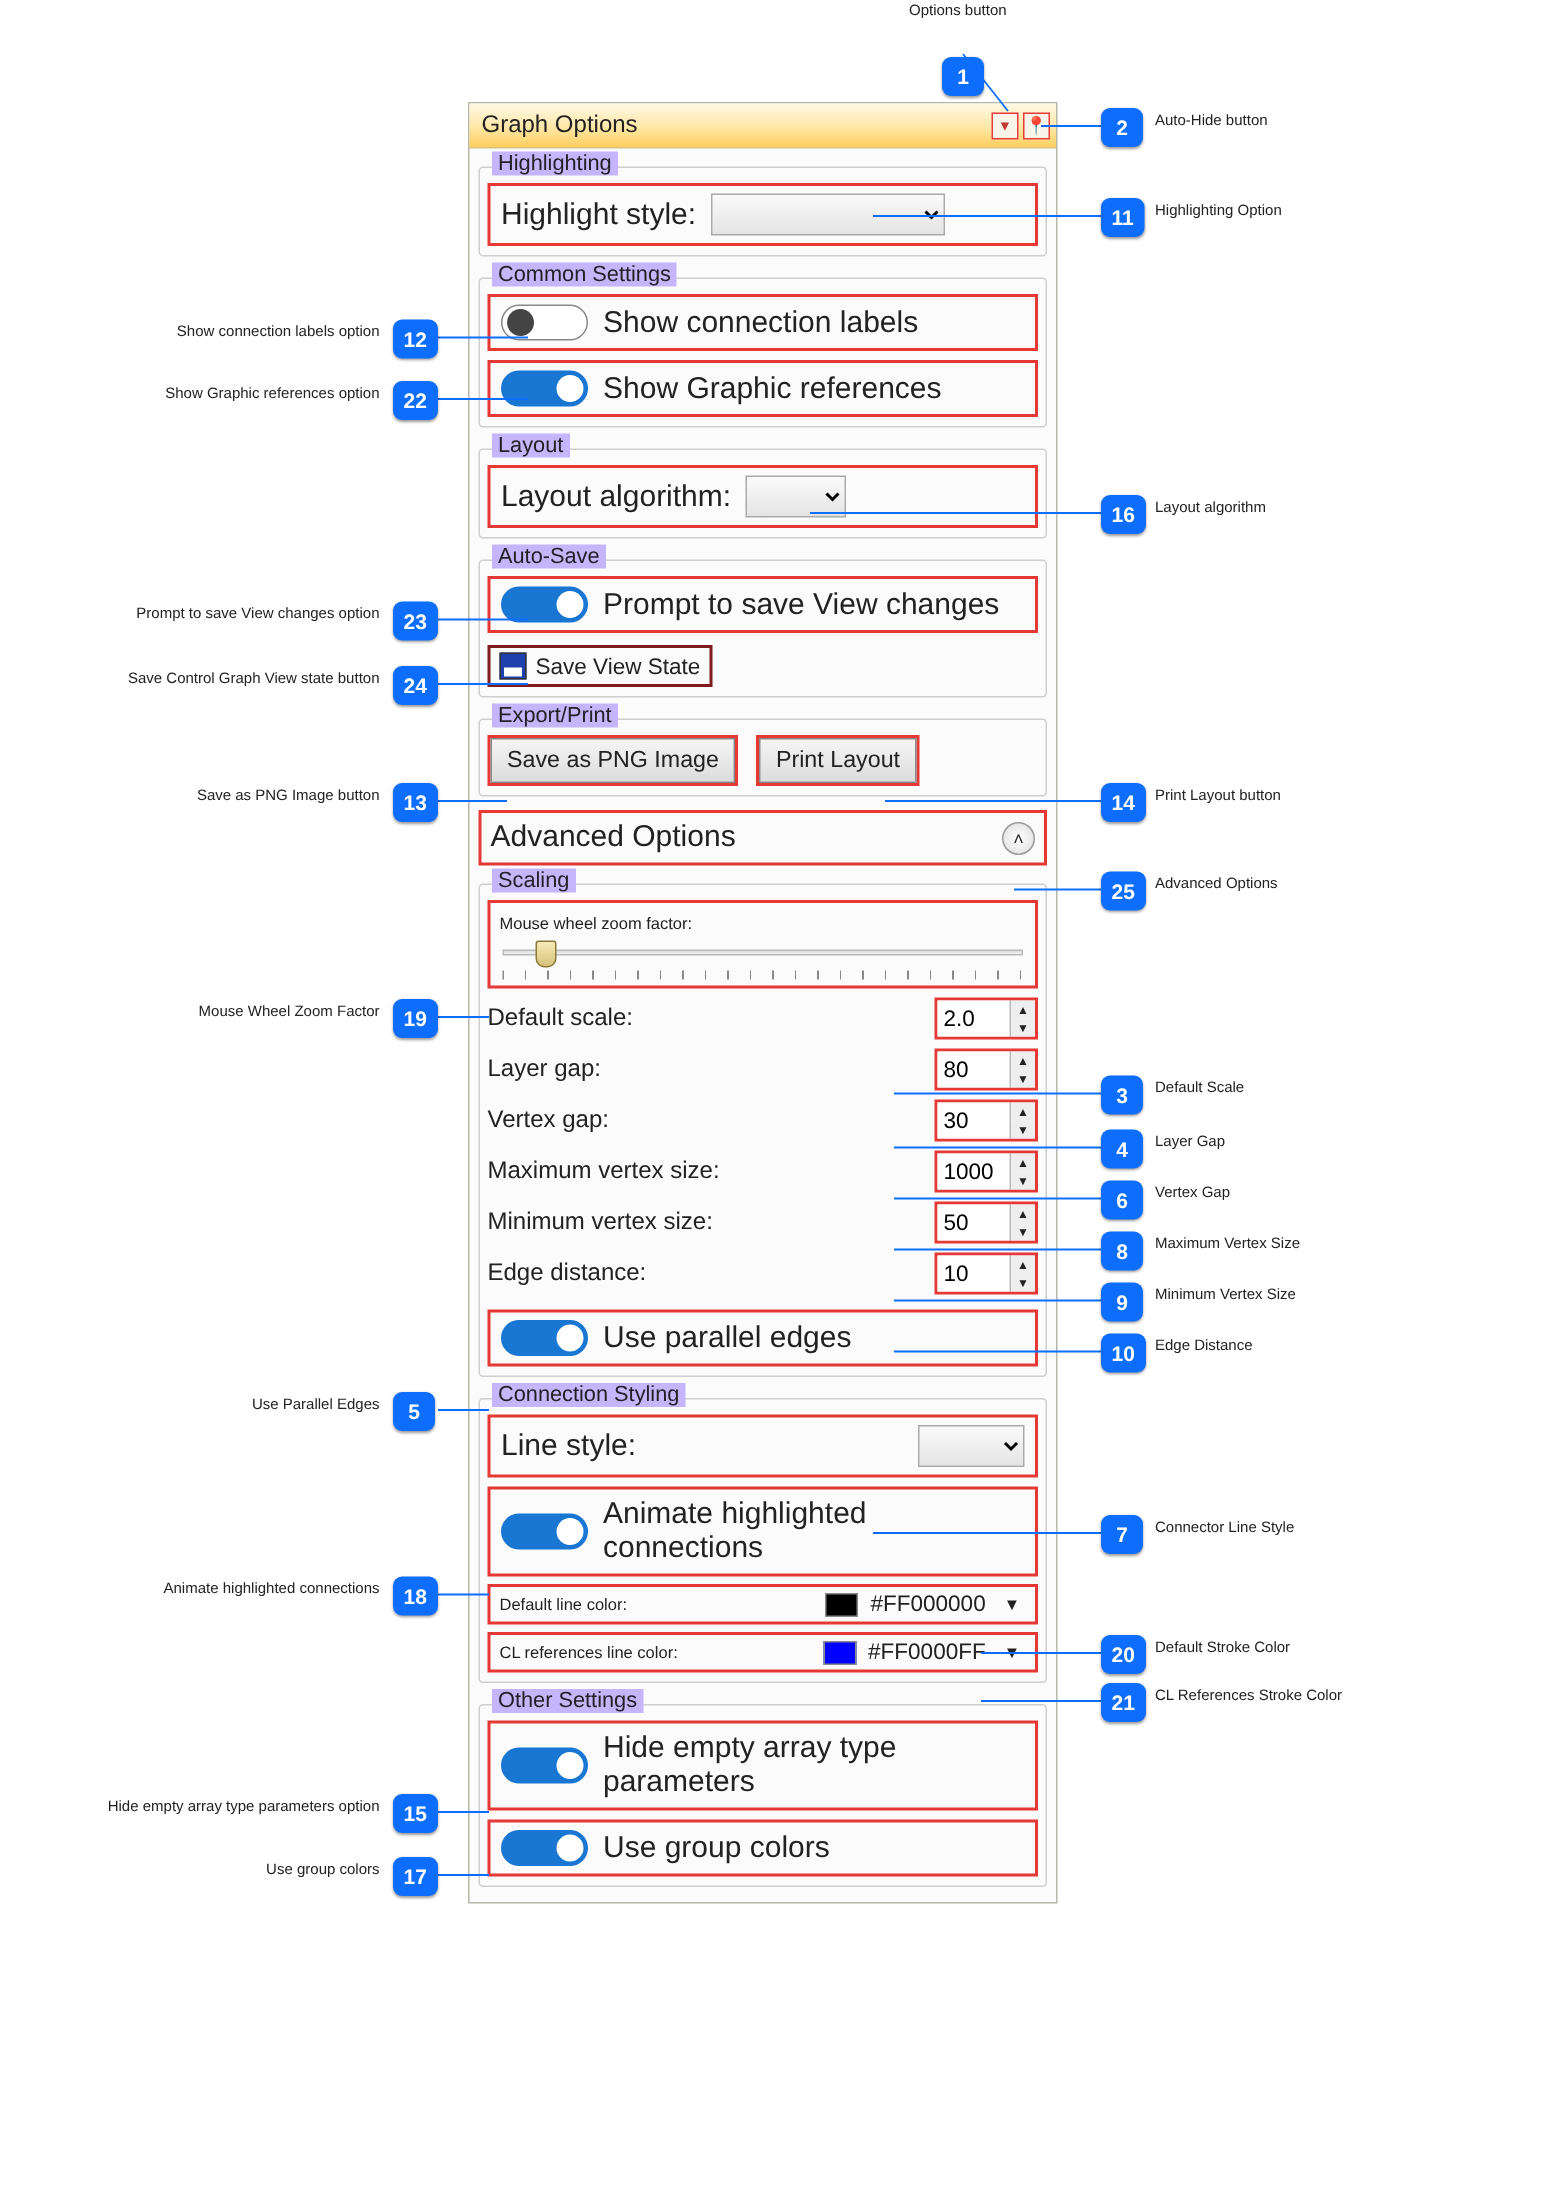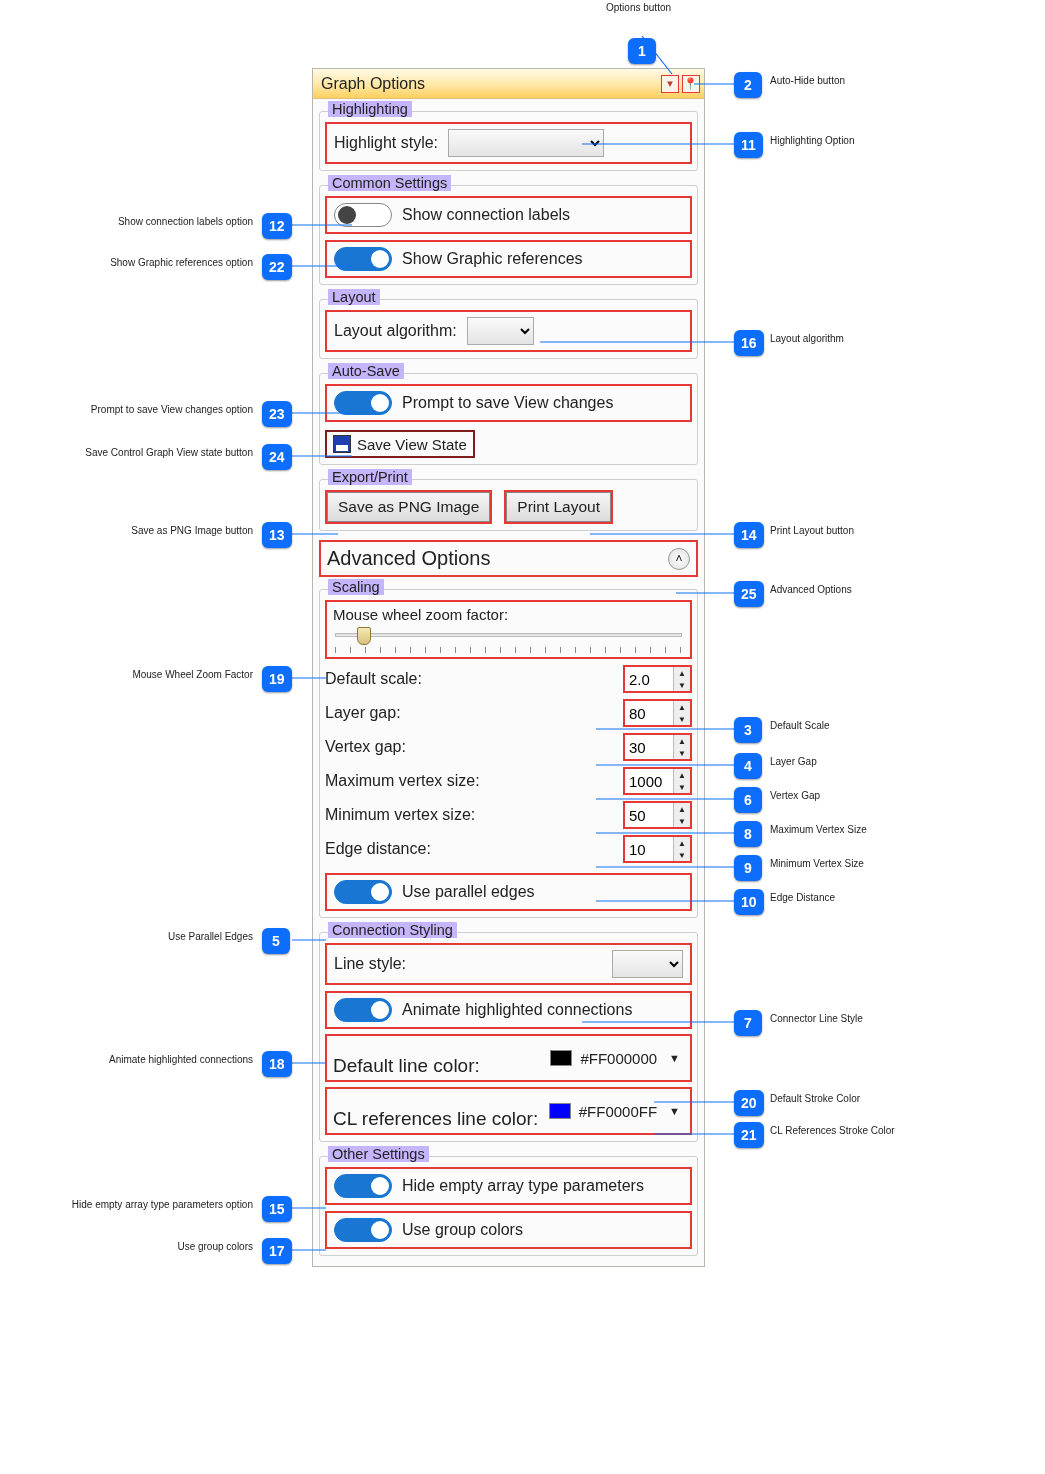--- a/index.html
+++ b/index.html
@@ -63,22 +63,22 @@
   .redbox {
     border: 2px solid #e53935;
     padding: 5px 7px;
     margin-top: 6px;
     display: flex;
     align-items: center;
     gap: 10px;
     min-height: 34px;
   }
 
-  .lbl { font-size: 16px; }
-  .small-lbl { font-size: 15px; }
+  .lbl { font-size: 20px; }
+  .small-lbl { font-size: 11px; }
 
   select, .dropdown {
     font-size: 18px;
     border: 1px solid #aaa;
     background: linear-gradient(#fafafa,#e4e4e4);
     padding: 13px 4px;
     height: 16px;
   }
 
   
@@ -184,21 +184,21 @@
     font-size: 8px; background: #eee;
   }
 
   .colorrow {
     display: flex; align-items: center;
     border: 2px solid #e53935;
     padding: 3px 6px;
     margin-top: 5px;
     gap: 8px;
   }
-  .colorrow .rowlabel { flex: 1; font-size: 19px; margin-top: 16px; }
+  .colorrow .rowlabel { flex: 1; font-size: 11px; }
   .swatch { width: 22px; height: 16px; border: 1px solid #888; }
   .dd-caret { font-size: 11px; padding: 0 4px; }
 
   .save-state-row {
     border: 2px solid #7f1d1d;
     display: inline-flex; align-items: center; gap: 6px;
     padding: 3px 6px; margin-top: 8px;
   }
   .disk-icon {
     width: 18px; height: 18px;

